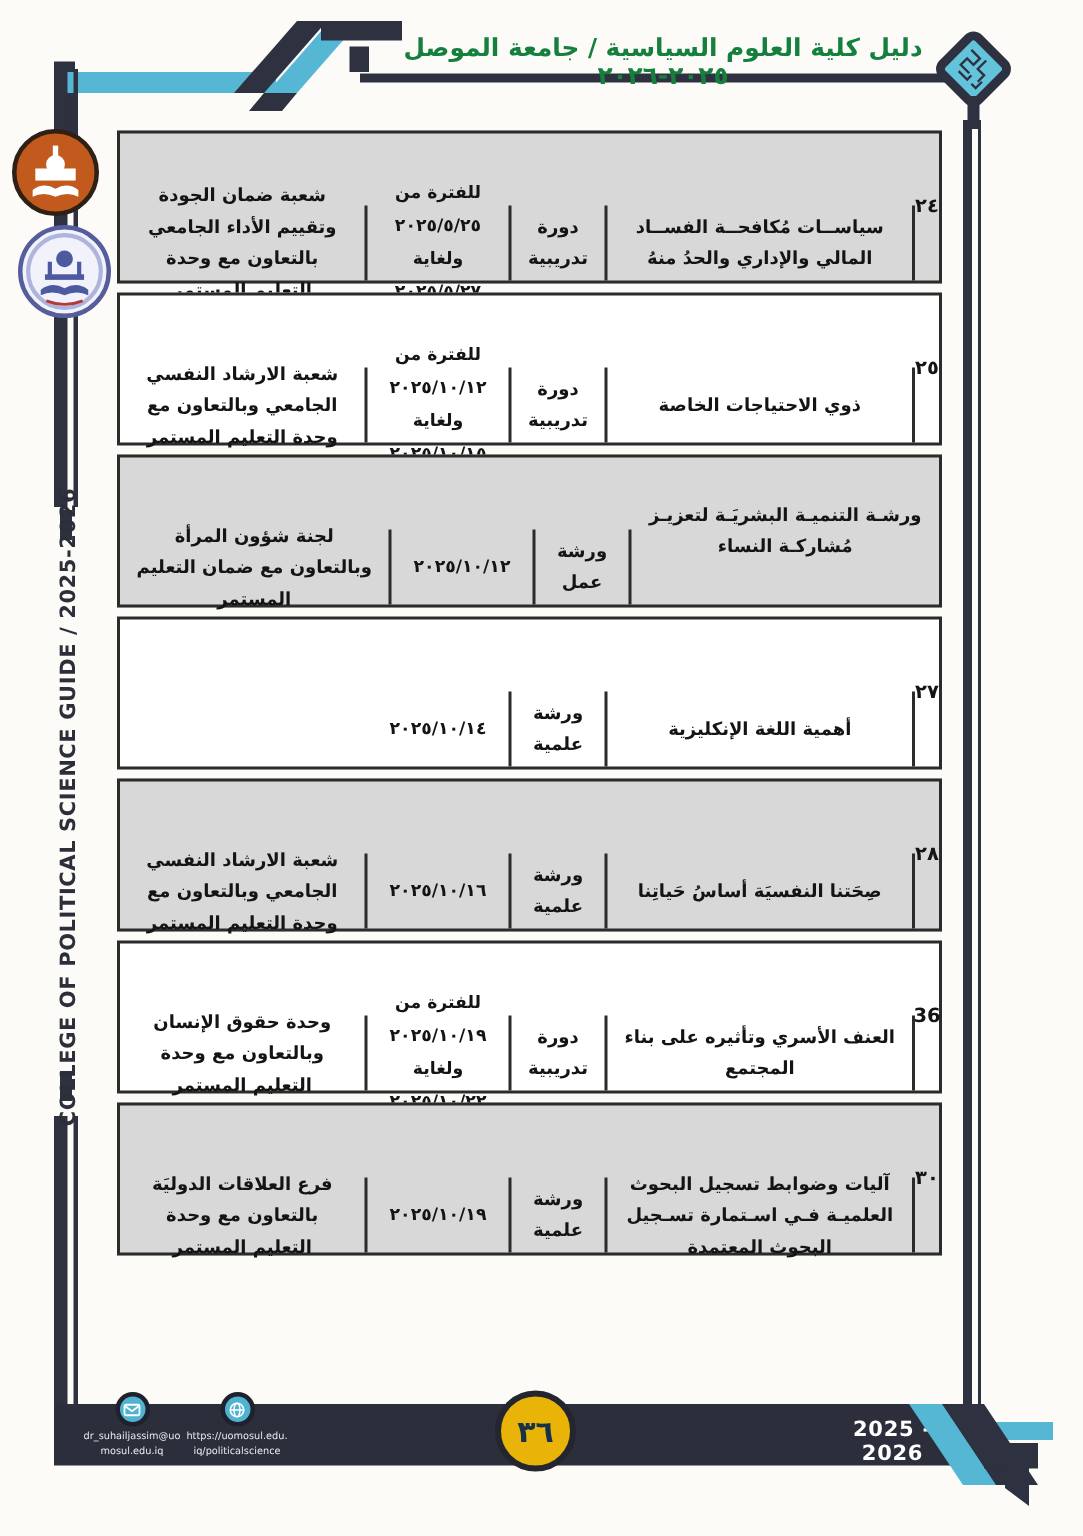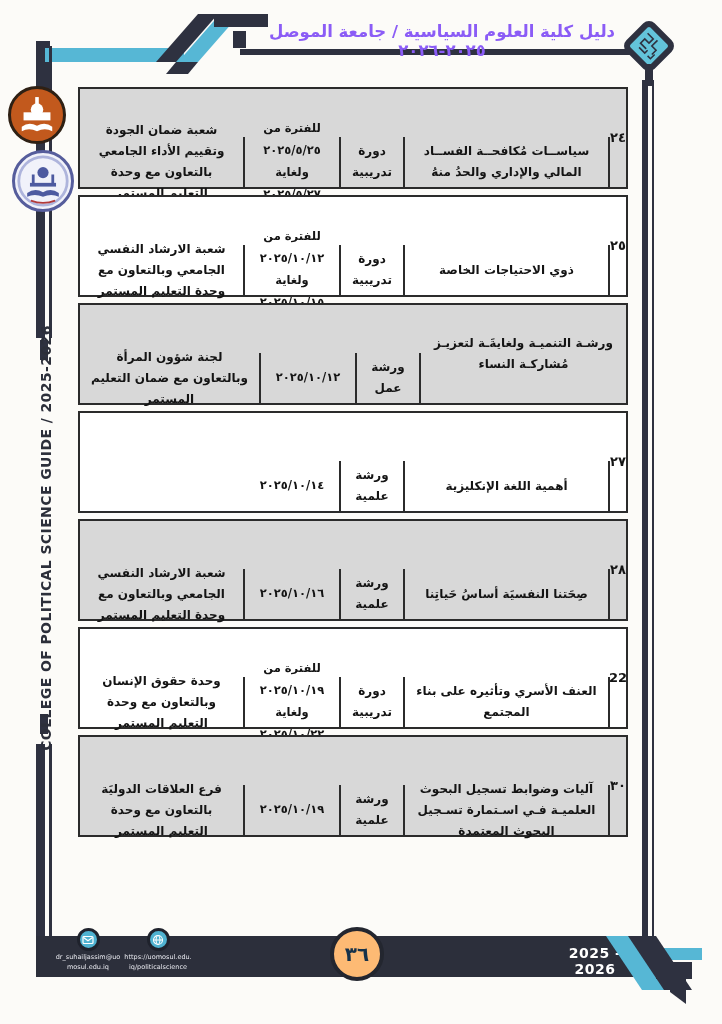--- a/index.html
+++ b/index.html
@@ -1,21 +1,21 @@
 <!DOCTYPE html>
 <html lang="ar"><head>
 <meta charset="utf-8">
 <style>
   * { margin:0; padding:0; box-sizing:border-box; }
   body { background:#e8e8e8; font-family:"DejaVu Sans", sans-serif; }
   .page { position:relative; width:722px; height:1024px; background:#fcfbf8; overflow:hidden; margin:0 auto; }
 
   
   .header-title { position:absolute; left:250px; top:22px; width:384px; height:26px;
-    direction:rtl; text-align:center; font-size:16.5px; font-weight:bold; color:#8b5cf6; }
+    direction:rtl; text-align:center; font-size:16.5px; font-weight:bold; color:#15803d; }
   .title-block { position:absolute; left:233px; top:31px; width:13px; height:17px; background:#2e3140; }
   .title-underline { position:absolute; left:240px; top:49px; width:402px; height:6px; background:#2e3140; }
   .ribbon-svg { position:absolute; left:28px; top:6px; }
 
   
   .diamond-outer { position:absolute; left:629px; top:26px; width:40px; height:40px;
     background:#2e3140; border-radius:8px; transform:rotate(45deg); }
   .diamond-inner { position:absolute; inset:6px; background:#63c3da; border-radius:2px; overflow:hidden; }
   .diamond-stem { position:absolute; left:645px; top:64px; width:8px; height:22px; background:#2e3140; }
 
@@ -50,21 +50,21 @@
   .c-org   { flex:1;      font-size:12px; padding:0 9px; }
 
   
   .footer-bar { position:absolute; left:36px; top:936px; width:612px; height:41px; background:#2c2f3b; }
   .contact { position:absolute; width:84px; display:flex; flex-direction:column; align-items:center; }
   .contact-icon { width:23px; height:23px; border-radius:50%; background:#4fb2d0;
     border:3px solid #1f222c; display:flex; align-items:center; justify-content:center; }
   .contact-text { margin-top:2px; color:#e9eaf0; font-size:6.5px; line-height:1.5;
     text-align:center; white-space:pre-line; }
   .page-badge { position:absolute; left:330px; top:927px; width:54px; height:54px; border-radius:50%;
-    background:#fdba74; border:4px solid #23262f; display:flex; align-items:center; justify-content:center;
+    background:#eab308; border:4px solid #23262f; display:flex; align-items:center; justify-content:center;
     font-size:20px; font-weight:bold; color:#16324a; }
   .years { position:absolute; left:551px; top:945px; width:88px; text-align:center;
     color:#ffffff; font-weight:bold; font-size:14px; letter-spacing:0.5px; }
   .footer-ribbon-svg { position:absolute; left:598px; top:916px; }
 </style>
 </head>
 <body>
 
 <div class="page">
 
@@ -142,21 +142,21 @@
     <div class="cell c-title">ذوي الاحتياجات الخاصة</div>
     <div class="cell c-type">دورة
 تدريبية</div>
     <div class="cell c-date">للفترة من
 ٢٠٢٥/١٠/١٢
 ولغاية
 ٢٠٢٥/١٠/١٥</div>
     <div class="cell c-org">شعبة الارشاد النفسي الجامعي وبالتعاون مع وحدة التعليم المستمر</div>
   </div>
   <div class="trow shaded" style="top:303px">
-    <div class="cell c-title">ورشـة التنميـة ولغايةَـة لتعزيـز مُشاركـة النساء</div>
+    <div class="cell c-title">ورشـة التنميـة البشريَـة لتعزيـز مُشاركـة النساء</div>
     <div class="cell c-type">ورشة
 عمل</div>
     <div class="cell c-date">٢٠٢٥/١٠/١٢</div>
     <div class="cell c-org">لجنة شؤون المرأة وبالتعاون مع ضمان التعليم المستمر</div>
   </div>
   <div class="trow" style="top:411px">
     <div class="cell c-no">٢٧</div>
     <div class="cell c-title">أهمية اللغة الإنكليزية</div>
     <div class="cell c-type">ورشة
 علمية</div>
@@ -164,21 +164,21 @@
   </div>
   <div class="trow shaded" style="top:519px">
     <div class="cell c-no">٢٨</div>
     <div class="cell c-title">صِحَتنا النفسيَة أساسُ حَياتِنا</div>
     <div class="cell c-type">ورشة
 علمية</div>
     <div class="cell c-date">٢٠٢٥/١٠/١٦</div>
     <div class="cell c-org">شعبة الارشاد النفسي الجامعي وبالتعاون مع وحدة التعليم المستمر</div>
   </div>
   <div class="trow" style="top:627px">
-    <div class="cell c-no">22</div>
+    <div class="cell c-no">36</div>
     <div class="cell c-title">العنف الأسري وتأثيره على بناء المجتمع</div>
     <div class="cell c-type">دورة
 تدريبية</div>
     <div class="cell c-date">للفترة من
 ٢٠٢٥/١٠/١٩
 ولغاية
 ٢٠٢٥/١٠/٢٢</div>
     <div class="cell c-org">وحدة حقوق الإنسان وبالتعاون مع وحدة التعليم المستمر</div>
   </div>
   <div class="trow shaded" style="top:735px">

